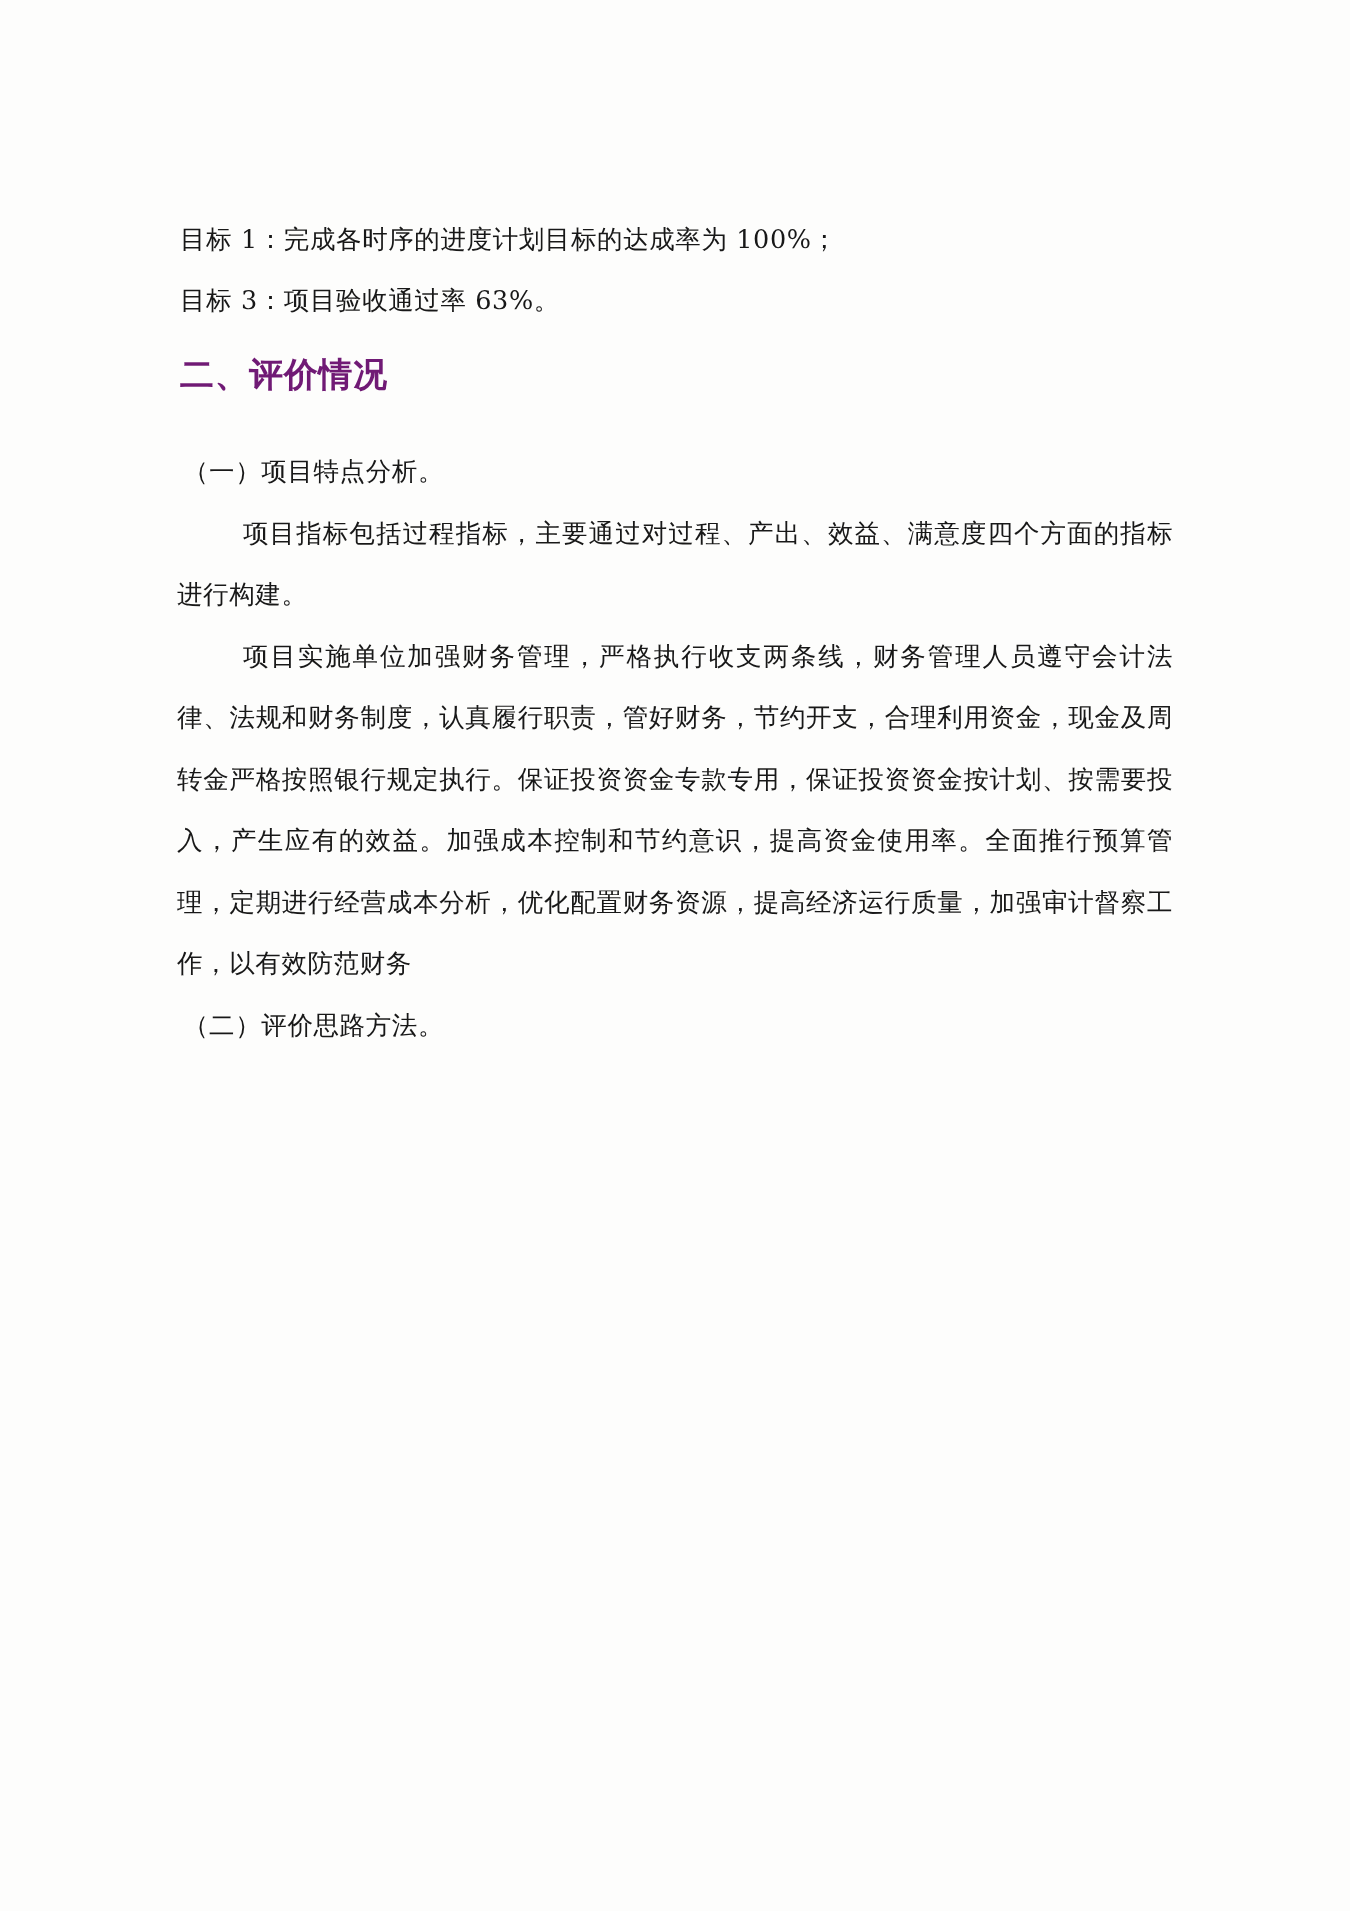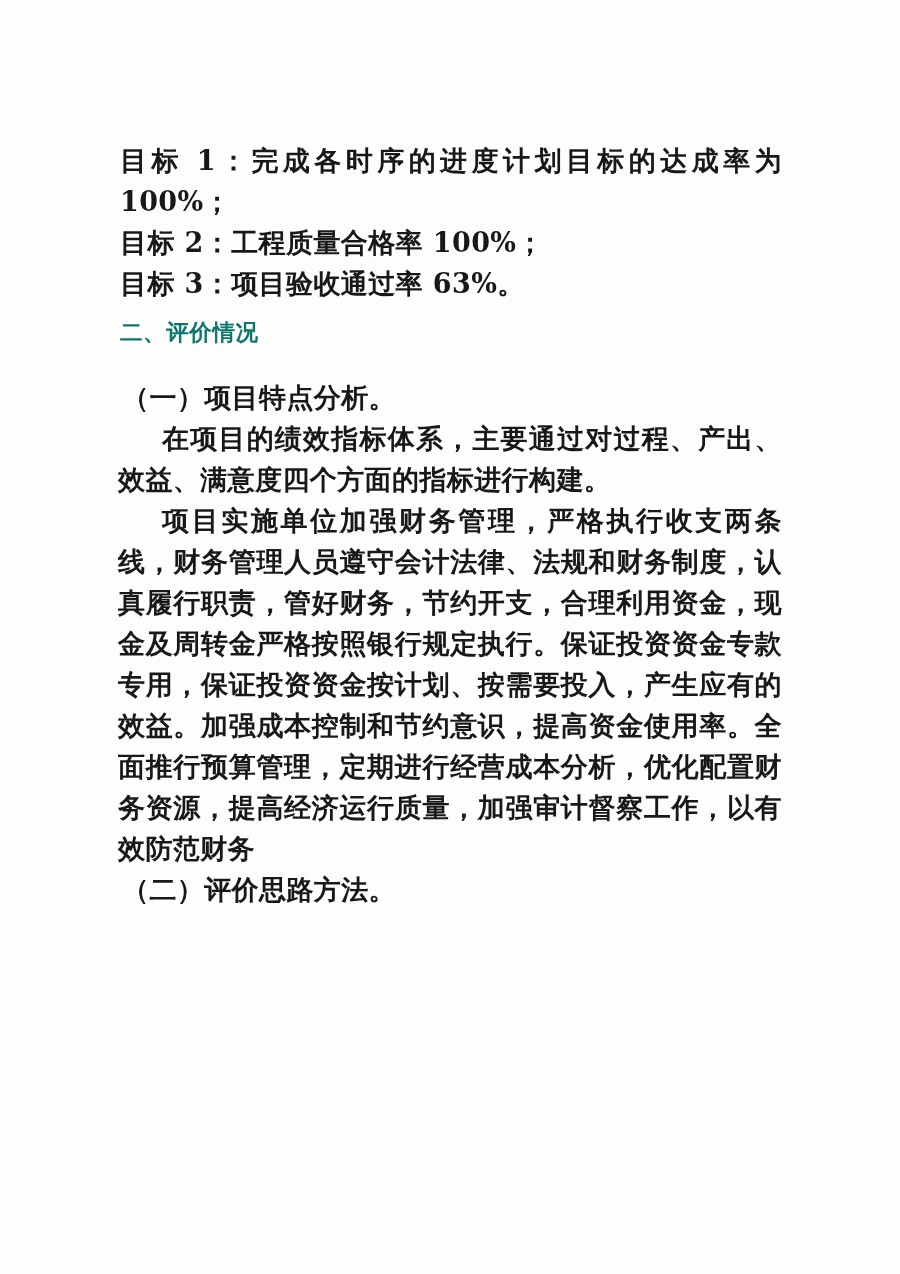--- a/index.html
+++ b/index.html
@@ -19,39 +19,38 @@
     width: 900px;
     height: 1274px;
     background: #fdfdfc;
     box-sizing: border-box;
     padding: 140px 118px 40px 118px;
   }
   .doc-body {
     width: 664px;
   }
   .para {
-    font-size: 27px;
+    font-size: 17px;
     line-height: 41px;
     letter-spacing: 0.4px;
     text-align: justify;
     text-justify: inter-character;
     margin: 0 0 0 0;
     color: #181818;
     font-family: "DejaVu Serif", "Liberation Serif", serif;
-    font-weight: bold;
   }
   .goal {
     text-indent: 0;
     padding-left: 2px;
   }
   .heading {
     font-size: 22.5px;
     line-height: 44px;
     font-weight: bold;
-    color: #0f766e;
+    color: #701a75;
     letter-spacing: 0.6px;
     padding-left: 2px;
     margin-top: 4px;
     font-family: "DejaVu Sans", "Liberation Sans", sans-serif;
   }
   .subheading {
     text-indent: 2px;
     padding-left: 2px;
   }
   .indent {
@@ -59,30 +58,29 @@
   }
   .gap-sm { height: 2px; }
 </style>
 </head>
 <body>
 
 <div class="page">
   <div class="doc-body">
 
     <p class="para goal">目标 1：完成各时序的进度计划目标的达成率为 100%；</p>
-    <p class="para goal">目标 2：工程质量合格率 100%；</p>
     <p class="para goal">目标 3：项目验收通过率 63%。</p>
 
     <div class="gap-sm"></div>
 
     <p class="heading">二、评价情况</p>
 
     <p class="para subheading">（一）项目特点分析。</p>
 
-    <p class="para indent">在项目的绩效指标体系，主要通过对过程、产出、效益、满意度四个方面的指标进行构建。</p>
+    <p class="para indent">项目指标包括过程指标，主要通过对过程、产出、效益、满意度四个方面的指标进行构建。</p>
 
 
     <p class="para indent">项目实施单位加强财务管理，严格执行收支两条线，财务管理人员遵守会计法律、法规和财务制度，认真履行职责，管好财务，节约开支，合理利用资金，现金及周转金严格按照银行规定执行。保证投资资金专款专用，保证投资资金按计划、按需要投入，产生应有的效益。加强成本控制和节约意识，提高资金使用率。全面推行预算管理，定期进行经营成本分析，优化配置财务资源，提高经济运行质量，加强审计督察工作，以有效防范财务</p>
 
     <p class="para subheading">（二）评价思路方法。</p>
 
   </div>
 </div>
 
 </body></html>

